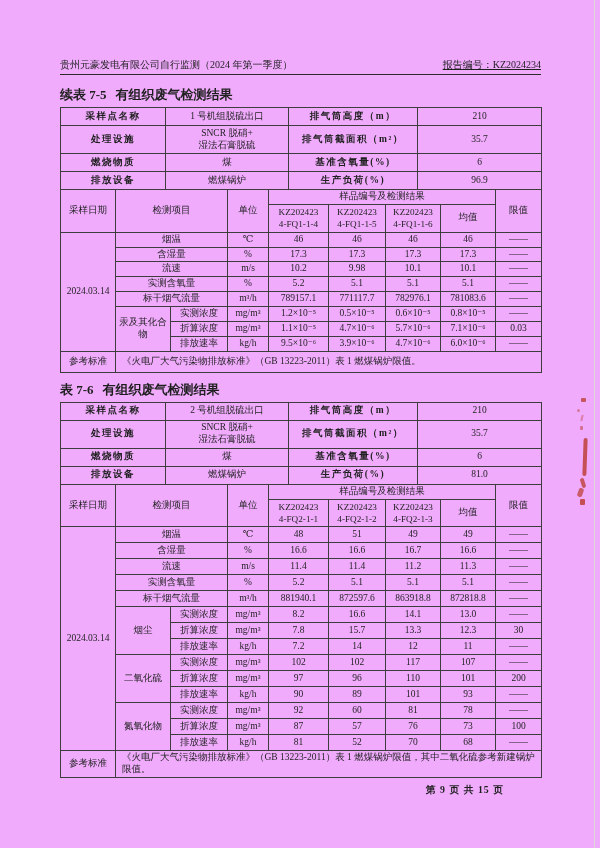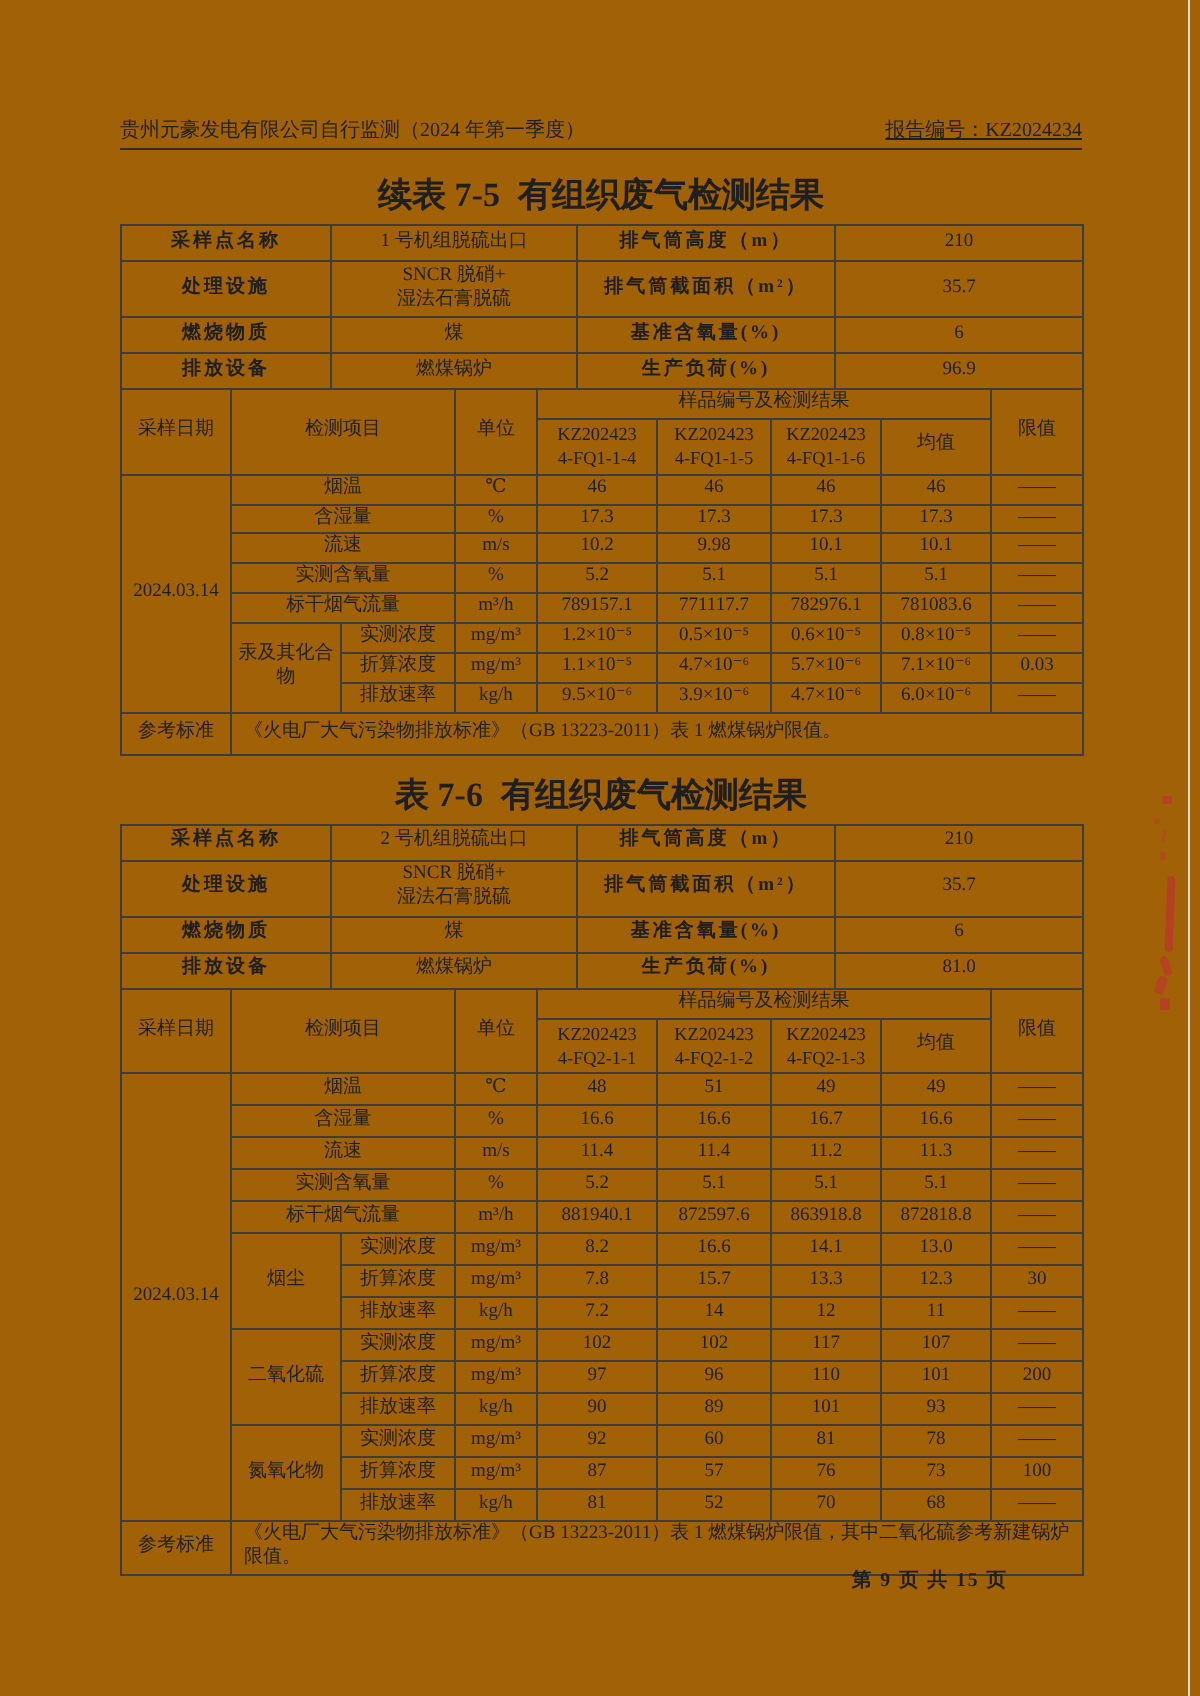--- a/index.html
+++ b/index.html
@@ -1,32 +1,32 @@
 <!DOCTYPE html>
 <html style="--stamp-red: #b93a2b;"><head>
 <meta charset="utf-8">
 <style>
   * { margin:0; padding:0; box-sizing:border-box; }
   html,body { background:#ffffff; }
   .page {
     position:relative; width:600px; height:848px; overflow:hidden;
-    background:#a16207; color:#1f1f1f;
+    background:#f0abfc; color:#1f1f1f;
     font-family:"Liberation Serif","DejaVu Serif",serif;
   }
   .content { position:absolute; left:60px; top:0; width:481px; }
 
   .doc-header {
     display:flex; justify-content:space-between; align-items:flex-end;
     padding-top:58px; padding-bottom:2px; font-size:10px;
     border-bottom:1.5px solid #2b2b2b;
   }
   .report-no { text-decoration:underline; }
 
   .table-title {
-    text-align:center; font-weight:bold; font-size:17px;
+    text-align:left; font-weight:bold; font-size:13px;
     margin-top:11px; margin-bottom:3px;
   }
   .table-title span { display:inline-block; }
   .table-title .tnum { margin-right:9px; }
 
   table { width:100%; border-collapse:collapse; table-layout:fixed; }
   td,th {
     border:1px solid #3d3d3d; text-align:center; vertical-align:middle;
     font-size:9.5px; line-height:1.25; padding:1px 2px; overflow:hidden;
   }

